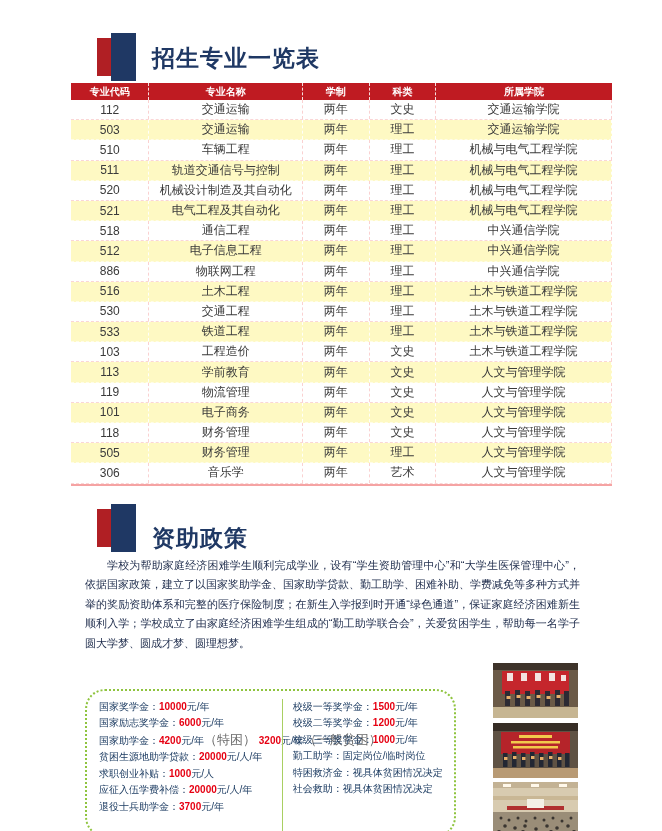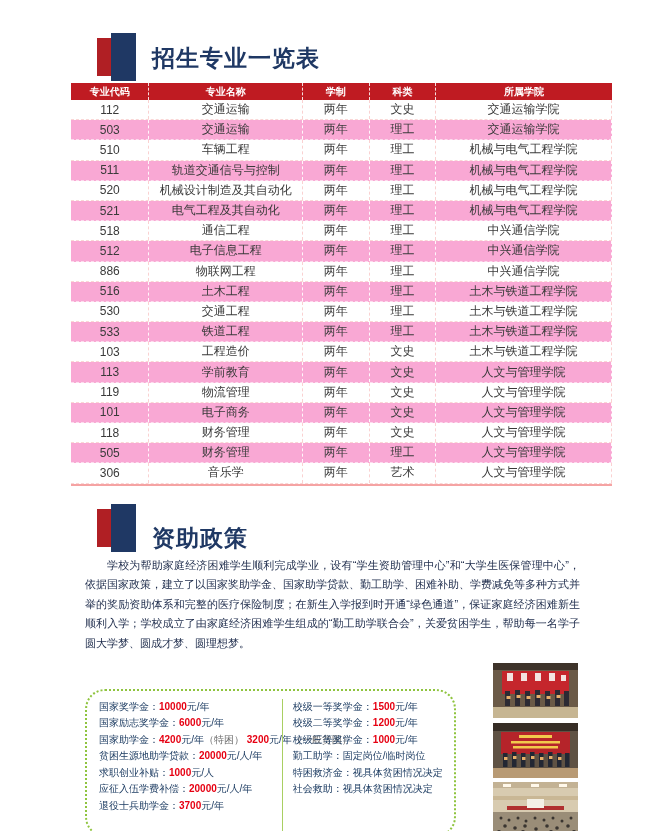--- a/index.html
+++ b/index.html
@@ -17,21 +17,21 @@
 
   
   .majors-table{margin:0 0 0 71px;width:541px;border-bottom:2px solid #f5a3a3;}
   .tr{display:grid;grid-template-columns:14.5% 28.4% 12.3% 12.3% 32.5%;}
   .tr.head{background:#bf1b22;height:17px;}
   .tr.head .td{color:#ffffff;font-weight:bold;font-size:10px;border-right:1px dashed rgba(255,255,255,.85);}
   .tr .td{display:flex;align-items:center;justify-content:center;font-size:12px;color:#3a3a3a;height:100%;box-sizing:border-box;}
   .tr .td:last-child{border-right:none;}
   .tr.data{height:19.2px;border-bottom:1px dashed rgba(245,163,163,.45);}
   .tr.data .td{border-right:1px dashed rgba(245,163,163,.5);}
-  .tr.data.alt{background:#f9a8d4;border-bottom:1px dashed rgba(255,255,255,.6);}
+  .tr.data.alt{background:#fef9c3;border-bottom:1px dashed rgba(255,255,255,.6);}
   .tr.data.alt .td{border-right:1px dashed rgba(255,255,255,.9);}
 
   .sec2{margin-top:18px;align-items:flex-end;}
   .policy-paragraph{
     margin:2px 82px 0 85px;font-size:11px;line-height:19.5px;color:#1c2a4a;
     text-align:justify;text-indent:2em;
   }
 
   
   .bottom-area{position:relative;height:196px;margin-top:8px;}
@@ -41,21 +41,21 @@
     padding:8px 10px 4px 12px;display:flex;flex-direction:column;
   }
   .fund-cols{display:flex;flex:1;}
   .fund-col{display:flex;flex-direction:column;justify-content:flex-start;}
   .fund-col.left{width:53%;padding-right:6px;box-sizing:border-box;}
   .fund-col.right{width:47%;border-left:1px solid #a9cf62;padding-left:10px;box-sizing:border-box;}
   .fund-item{font-size:10px;line-height:16.4px;white-space:nowrap;color:#17375e;}
   .fund-item .label{color:#17375e;}
   .fund-item .num{color:#e60012;font-weight:bold;}
   .fund-item .unit{color:#17375e;}
-  .fund-item .small{font-size:10px;color:#6a6a6a;}
+  .fund-item .small{font-size:13px;color:#6a6a6a;}
 
   
   .photo-stack{position:absolute;left:493px;top:2px;width:85px;display:flex;flex-direction:column;gap:4.5px;}
   .photo{width:85px;height:55px;display:block;}
 </style>
 </head>
 <body>
 
 <div class="page">
 

